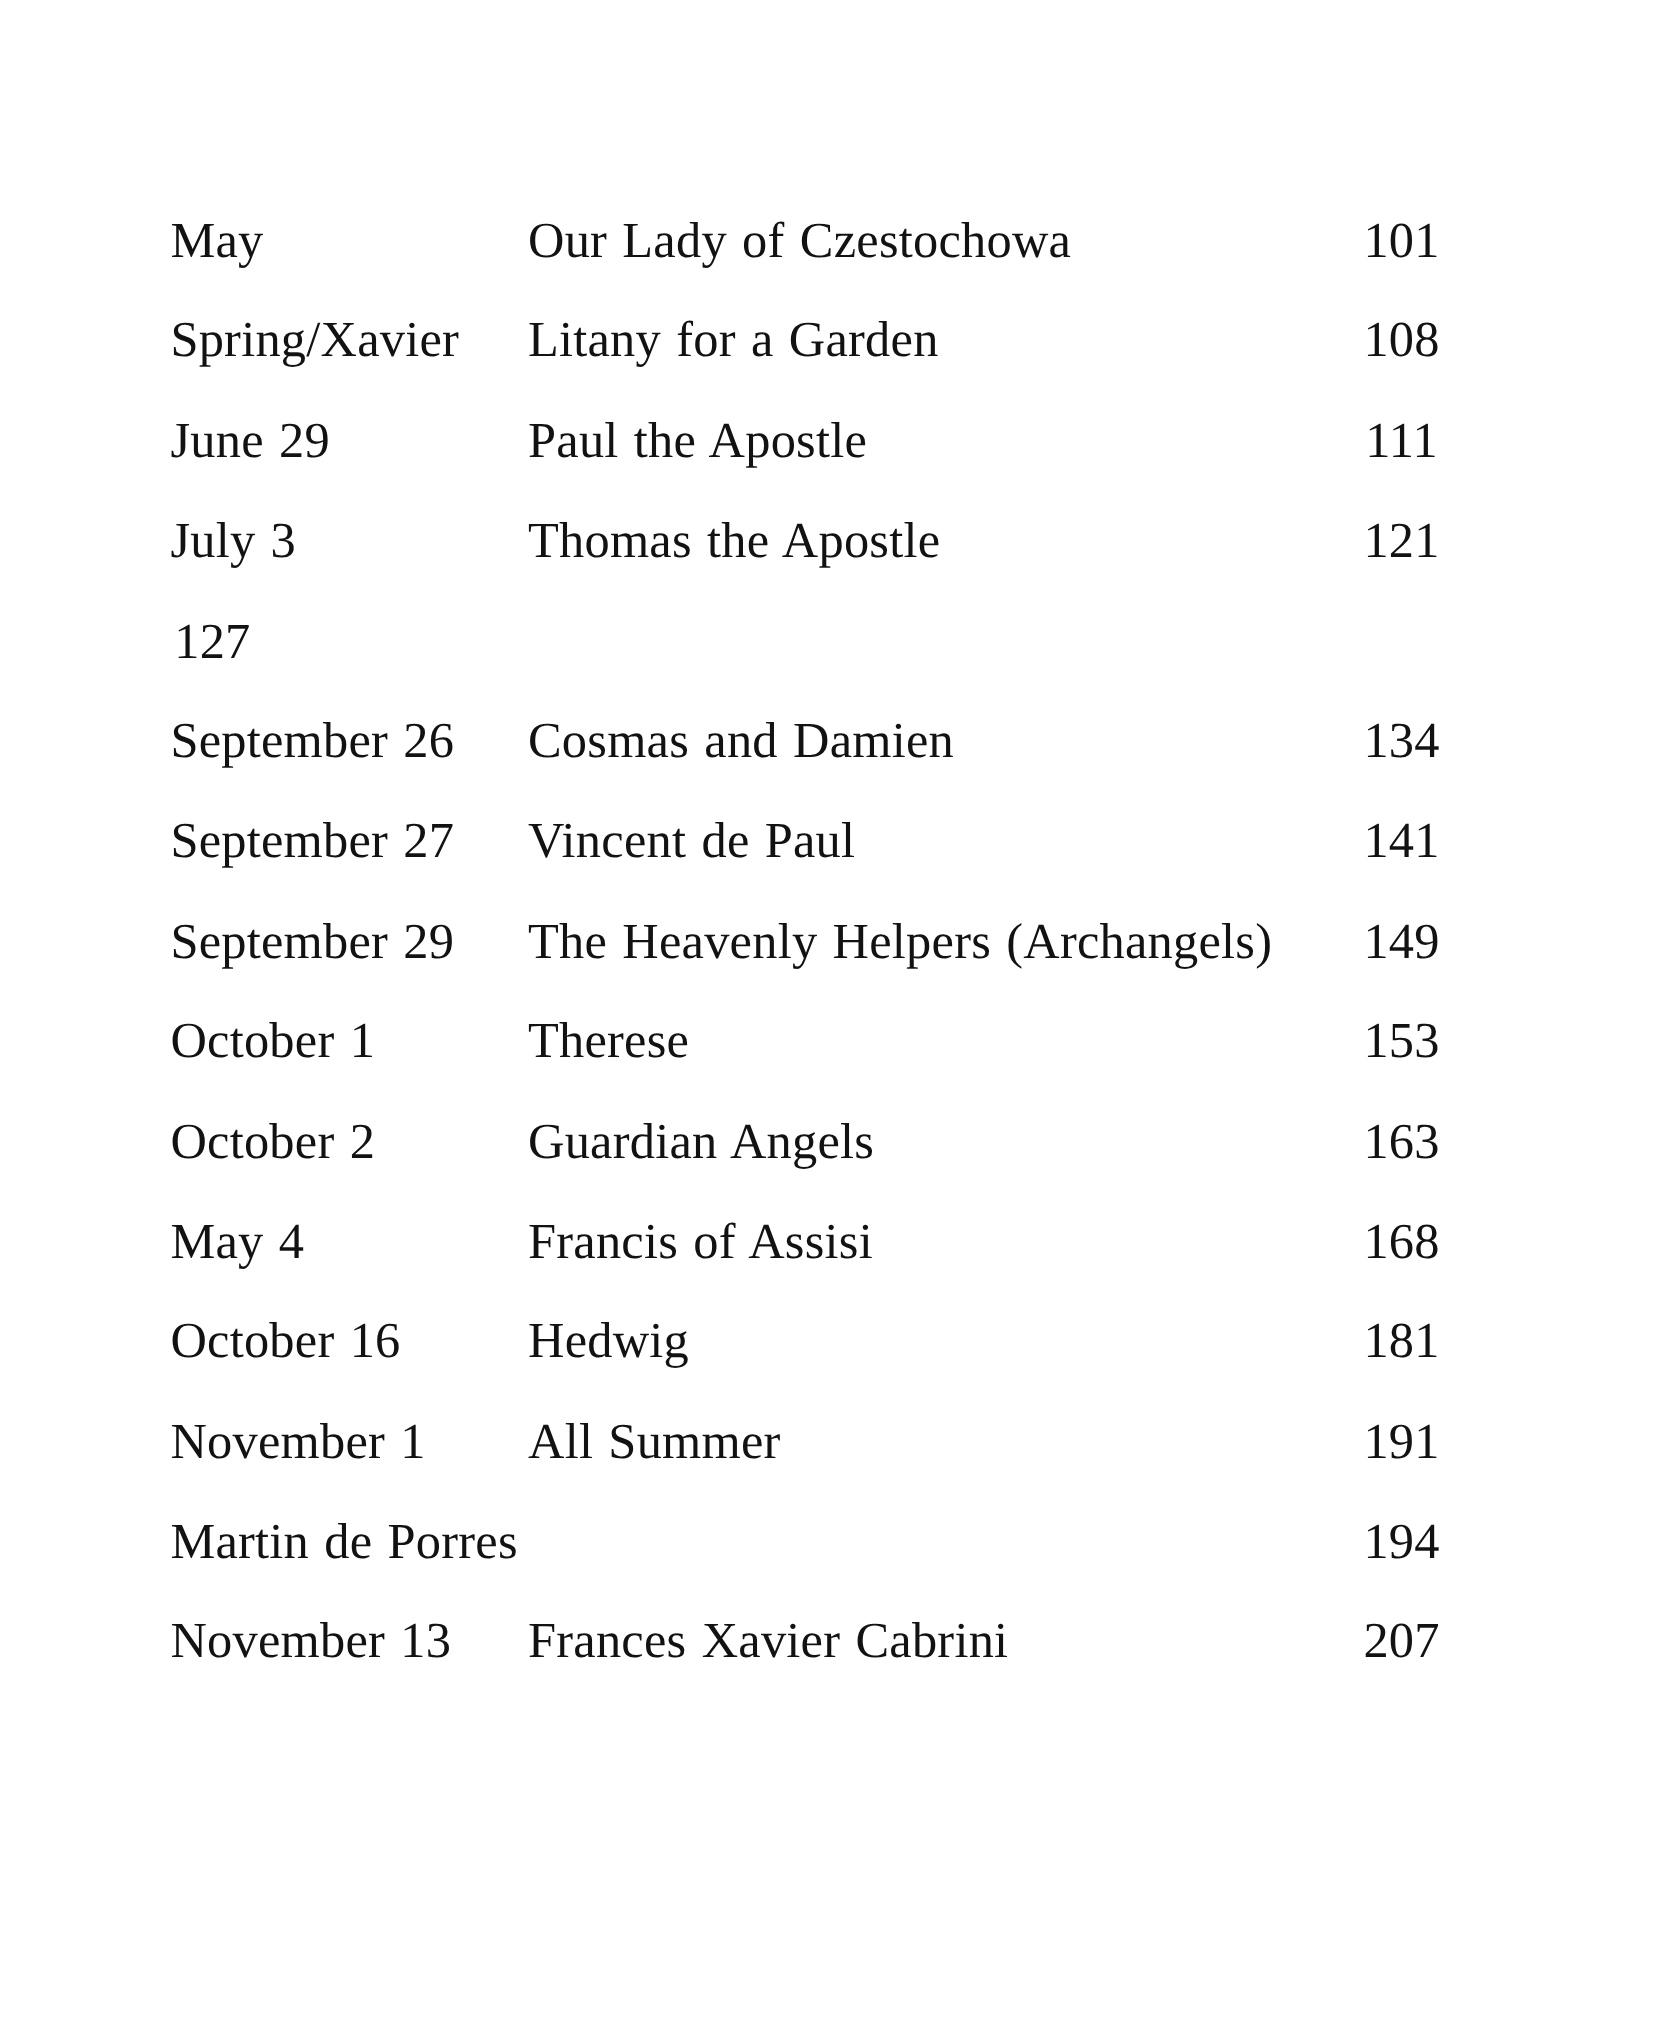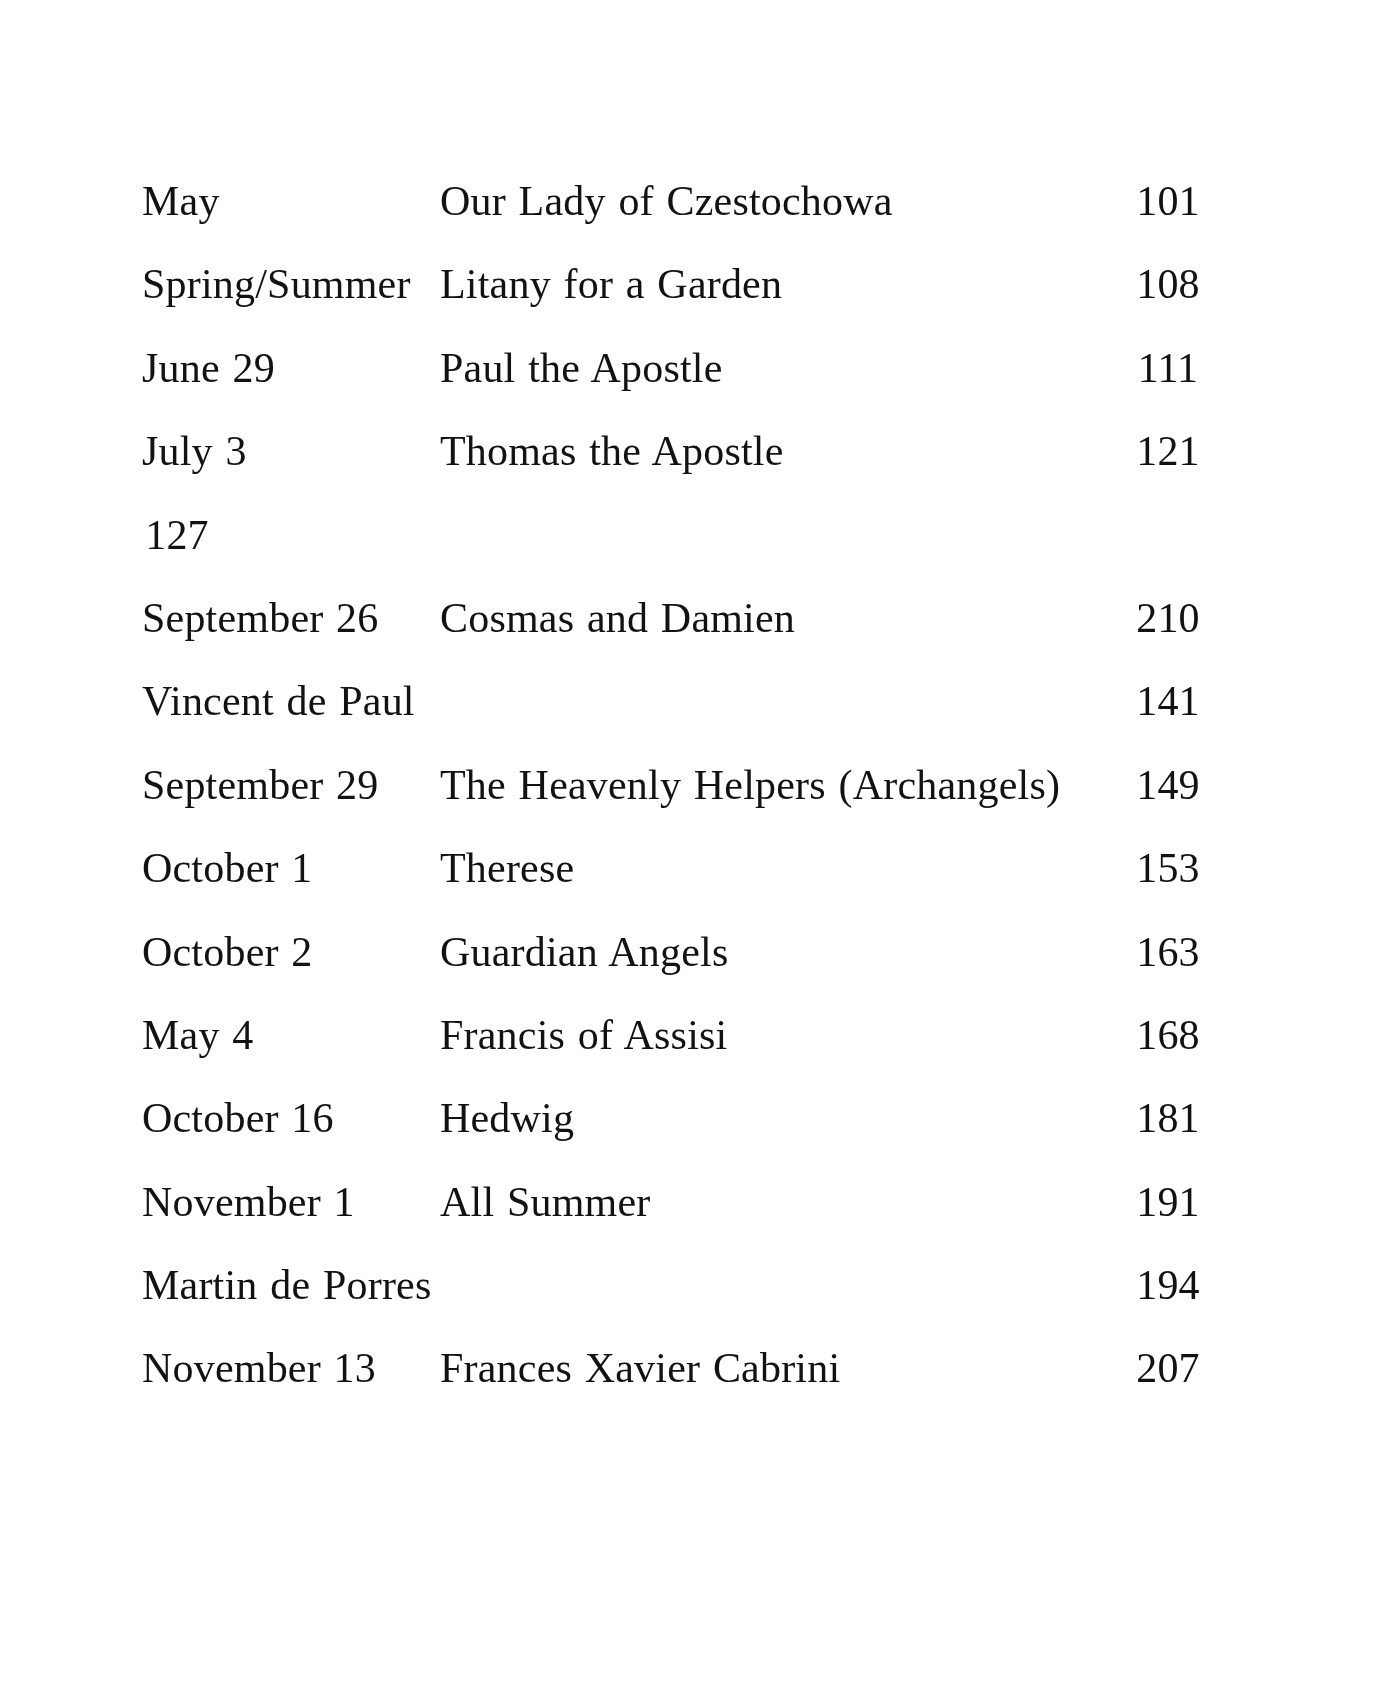--- a/index.html
+++ b/index.html
@@ -55,21 +55,21 @@
 
 <div class="page">
   <div class="toc" id="toc">
   <div class="toc-row">
     <span class="toc-date">May</span>
     <span class="toc-title">Our Lady of Czestochowa</span>
     <span class="toc-page">101</span>
   </div>
 
   <div class="toc-row">
-    <span class="toc-date">Spring/Summer</span>
+    <span class="toc-date">Spring/Xavier</span>
     <span class="toc-title">Litany for a Garden</span>
     <span class="toc-page">108</span>
   </div>
 
   <div class="toc-row">
     <span class="toc-date">June 29</span>
     <span class="toc-title">Paul the Apostle</span>
     <span class="toc-page">111</span>
   </div>
 
@@ -79,24 +79,25 @@
     <span class="toc-page">121</span>
   </div>
 
   <div class="toc-row">
     <span class="toc-page">127</span>
   </div>
 
   <div class="toc-row">
     <span class="toc-date">September 26</span>
     <span class="toc-title">Cosmas and Damien</span>
-    <span class="toc-page">210</span>
+    <span class="toc-page">134</span>
   </div>
 
   <div class="toc-row">
+    <span class="toc-date">September 27</span>
     <span class="toc-title">Vincent de Paul</span>
     <span class="toc-page">141</span>
   </div>
 
   <div class="toc-row">
     <span class="toc-date">September 29</span>
     <span class="toc-title">The Heavenly Helpers (Archangels)</span>
     <span class="toc-page">149</span>
   </div>
 

